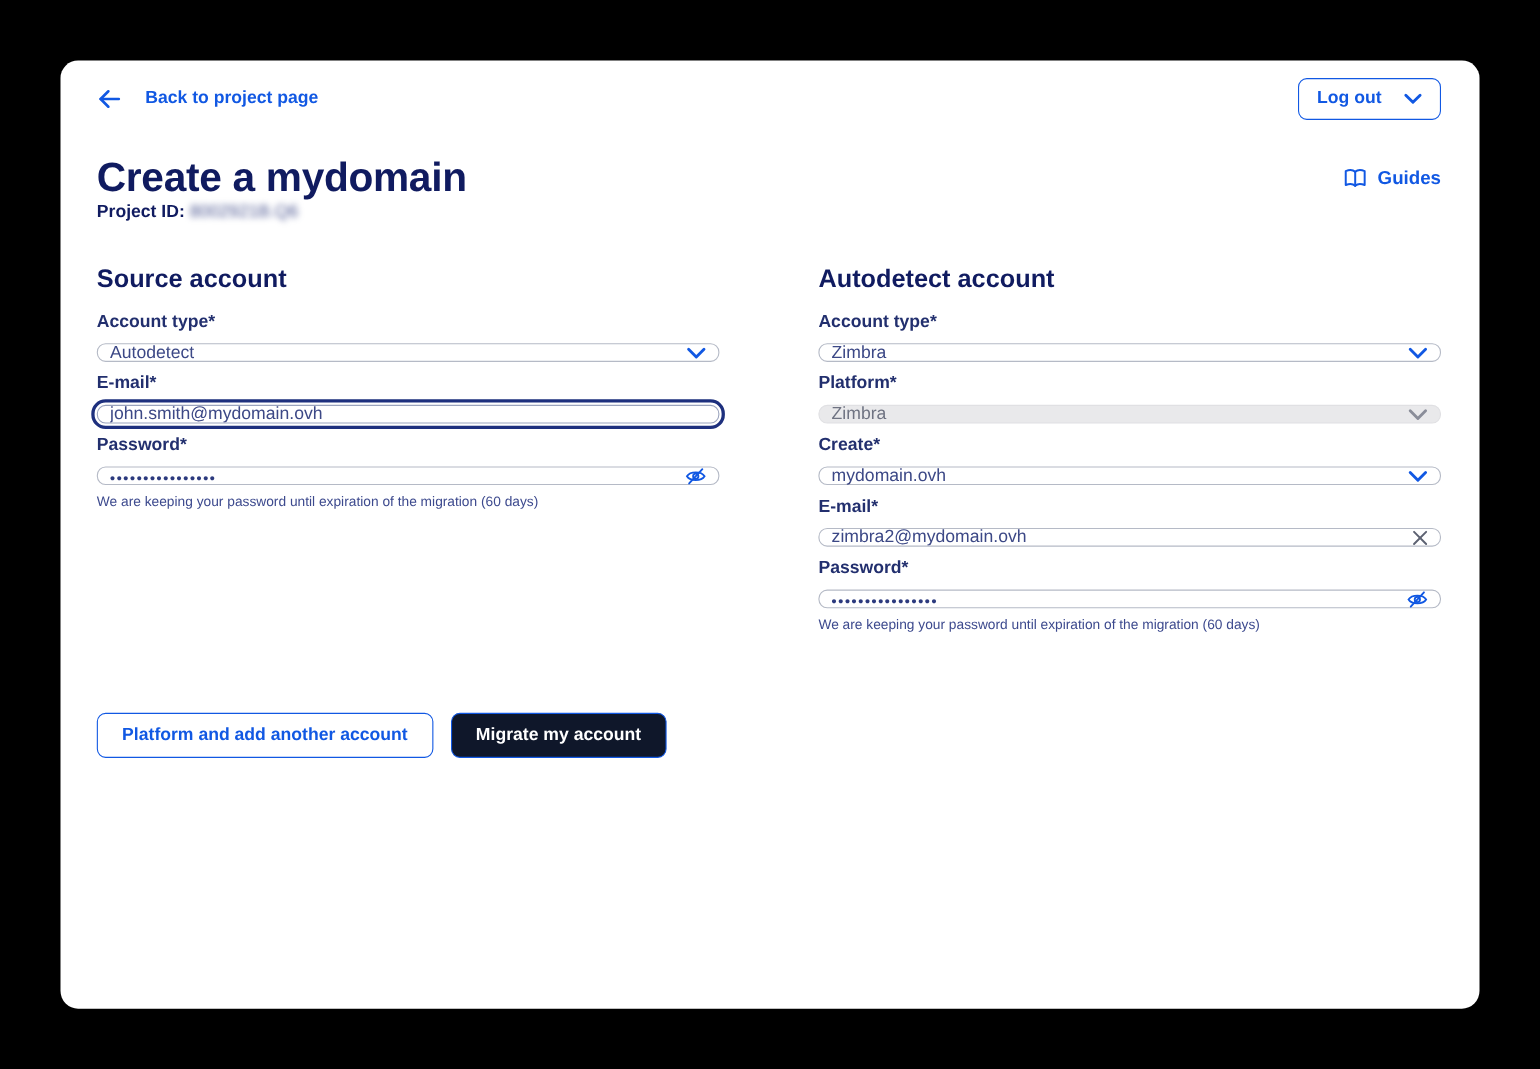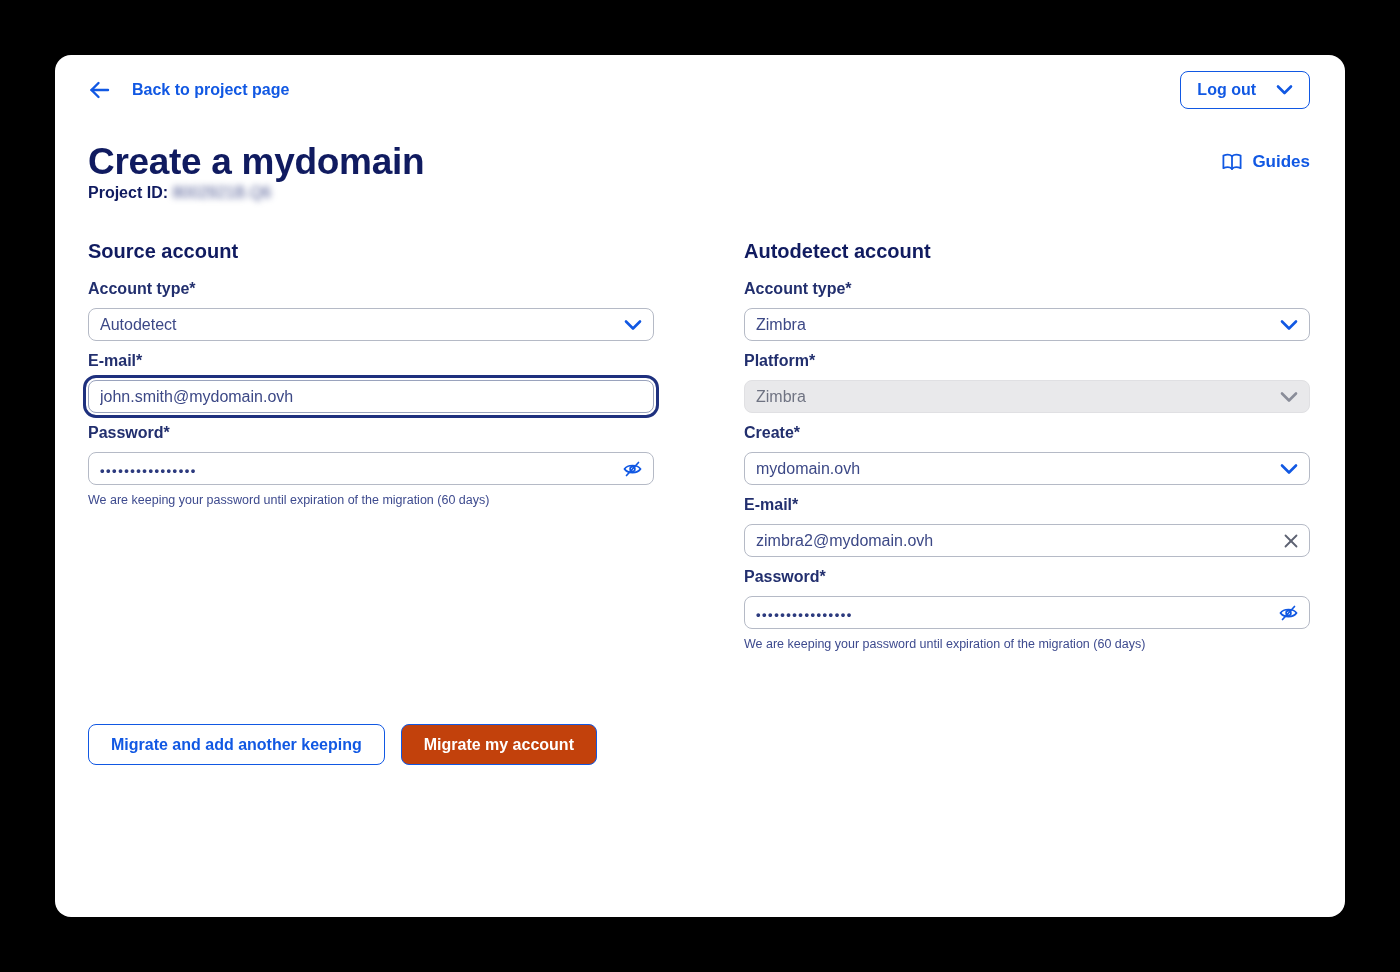--- a/index.html
+++ b/index.html
@@ -85,38 +85,38 @@
     color: #4a5590;
   }
   
   .columns {
     display: grid;
     grid-template-columns: 566px 566px;
     column-gap: 90px;
     margin-top: 38px;
   }
   .section-heading {
-    font-size: 20px;
+    font-size: 23px;
     font-weight: 700;
     color: #101b60;
     margin-bottom: 11px;
   }
   .field { margin-top: 11px; }
   .field:first-of-type { margin-top: 17px; }
   .field-label {
     display: block;
     font-size: 16px;
     font-weight: 700;
     color: #222f6e;
     margin-bottom: 10px;
   }
   .control { position: relative; }
   .input, .select {
     width: 100%;
-    height: 33px;
+    height: 17px;
     border: 1px solid #b5bac6;
     border-radius: 8px;
     background: #ffffff;
     font-family: "Liberation Sans", sans-serif;
     font-size: 16px;
     color: #3c4886;
     padding: 0 38px 0 11px;
     display: flex;
     align-items: center;
     cursor: pointer;
@@ -177,21 +177,21 @@
     cursor: pointer;
     display: inline-flex;
     align-items: center;
   }
   .btn-outline {
     background: #ffffff;
     color: #1158e3;
     border: 1px solid #1158e3;
   }
   .btn-solid {
-    background: #c2410c;
+    background: #0f172a;
     color: #ffffff;
     border: 1px solid #1158e3;
   }
   svg { display: block; }
 </style>
 </head>
 <body>
 
 <div class="card">
 
@@ -347,17 +347,17 @@
               <line x1="3.5" y1="15" x2="15.5" y2="2"></line>
             </svg>
           </span>
         </div>
         <div class="hint">We are keeping your password until expiration of the migration (60 days)</div>
       </div>
     </div>
   </div>
 
   <div class="actions">
-    <button class="btn btn-outline">Migrate and add another keeping</button>
+    <button class="btn btn-outline">Platform and add another account</button>
     <button class="btn btn-solid">Migrate my account</button>
   </div>
 
 </div>
 
 </body></html>

